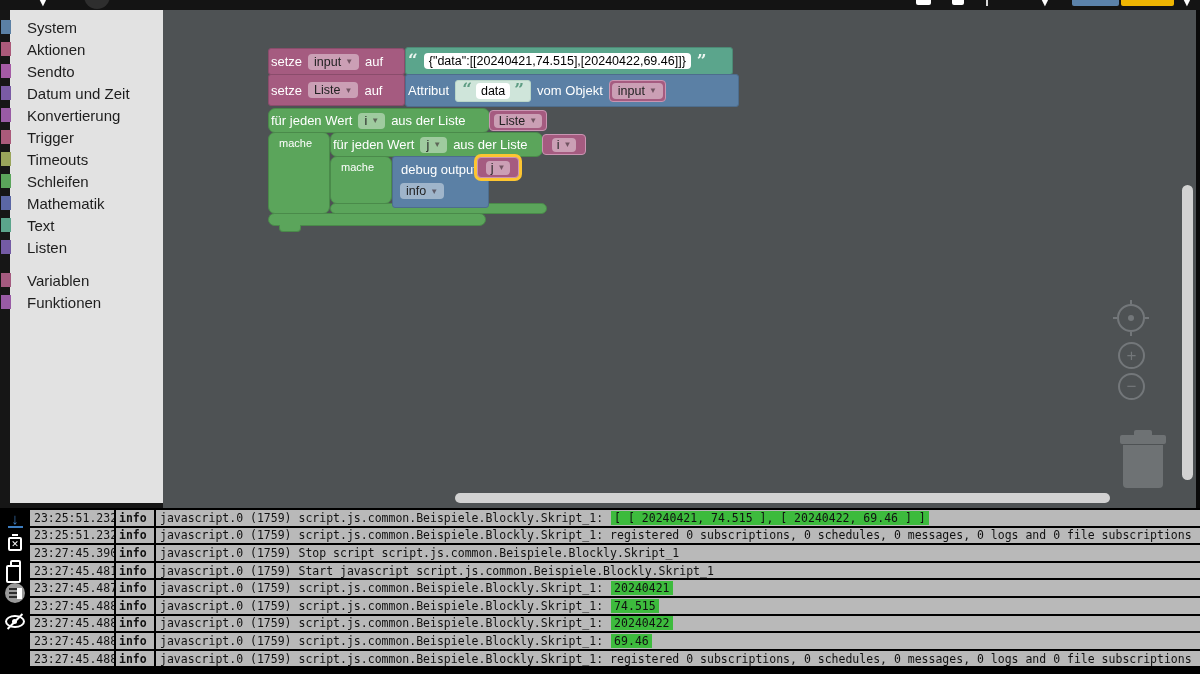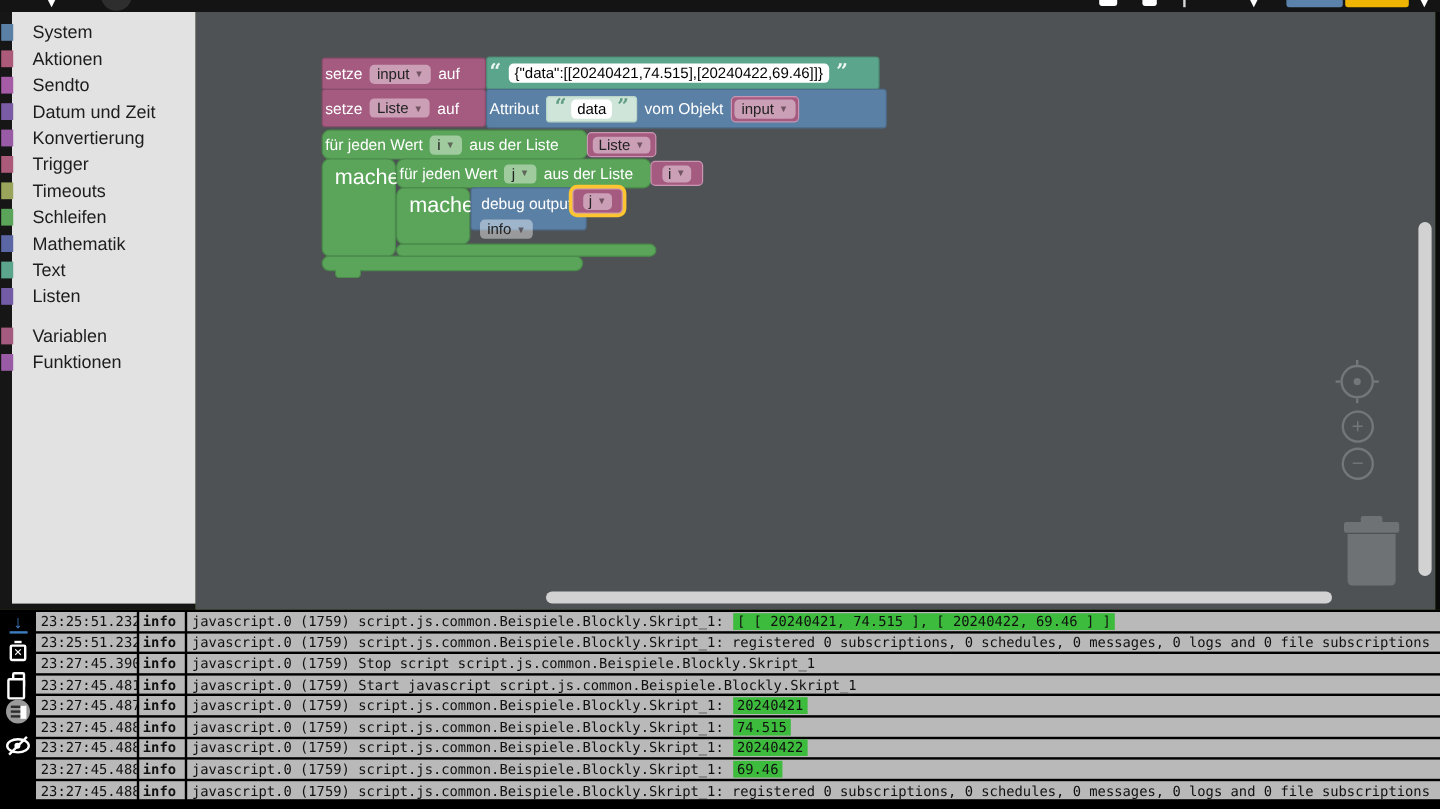--- a/index.html
+++ b/index.html
@@ -12,21 +12,21 @@
   .tb-circle { position:absolute; top:-17px; left:84px; width:26px; height:26px;
                border-radius:50%; background:#2e2e2e; }
   .tb-sq { position:absolute; top:-8px; width:15px; height:13px; background:#fff; border-radius:2px; }
   .tb-line { position:absolute; top:-6px; left:986px; width:2px; height:12px; background:#d9d9d9; }
   .tb-btn-blue { position:absolute; top:-5px; left:1072px; width:47px; height:11px;
                  background:#5b82aa; border-radius:2px; }
   .tb-btn-yellow { position:absolute; top:-5px; left:1121px; width:53px; height:11px;
                    background:#efb502; border-radius:2px; }
 
   
-  .main { display:flex; height:498px; background:#4d7c0f; border-right:4px solid #0a0a0a; }
+  .main { display:flex; height:498px; background:#f0abfc; border-right:4px solid #0a0a0a; }
 
   
   .toolbox { position:relative; width:163px; height:100%; background:#161616; flex:none; }
   .toolbox-panel { position:absolute; left:10px; top:0; width:153px; height:493px; background:#e2e2e2; }
   .toolbox-list { position:absolute; left:0; top:6px; width:163px; }
   .cat { position:relative; display:flex; align-items:center; height:22px; cursor:pointer; }
   .cat.gap { margin-top:11px; }
   .cat-sq { position:absolute; left:1px; width:10px; height:14px; }
   .cat-label { margin-left:27px; font-size:15px; color:#1d1d1d; }
 
@@ -49,21 +49,21 @@
   .q { font-family:"DejaVu Serif", serif; font-weight:bold; font-size:17px; line-height:9px; height:11px; }
   .q-light { color:#ecf6f1; } .q-mid { color:#5e9c83; }
   .shadow-str { display:inline-flex; align-items:center; gap:4px; background:#cfe5da;
                 border:1px solid #b9d6c8; border-radius:3px; padding:2px 6px; }
   .varblk { position:absolute; display:flex; align-items:center; justify-content:center;
             background:#a55b80; border:1px solid #c995b2; border-radius:4px; padding:1px 2px; }
   .varblk .fld { padding:0 5px; }
   .varblk-inline { position:relative; display:inline-flex; align-items:center;
             background:#a55b80; border:1px solid #c995b2; border-radius:4px; padding:2px 2px; }
   .selected { box-shadow:0 0 0 3px #fdc531; }
-  .mache { position:absolute; color:#fff; font-size:18px; }
+  .mache { position:absolute; color:#fff; font-size:11px; }
   .btab { position:absolute; background:#5ba55b; border:1px solid #4a8a4a; border-top:none;
           border-radius:0 0 4px 4px; }
 
   
   .ctl { position:absolute; border:2px solid #73777a; border-radius:50%; }
   .ctl-center { left:954px; top:294px; width:28px; height:28px; }
   .ctl-center::after { content:''; position:absolute; left:9px; top:9px; width:6px; height:6px;
                        border-radius:50%; background:#73777a; }
   .tick { position:absolute; background:#73777a; }
   .ctl-zoom { left:955px; top:332px; width:27px; height:27px; color:#73777a; font-size:17px;
@@ -269,21 +269,21 @@
     <div class="varblk" style="left:379px;top:124px;width:44px;height:21px">
       <span class="fld">
           <span>i</span>
           <span class="ca">▼</span>
         </span>
     </div>
     <div class="grn" style="left:167px;top:146px;width:62px;height:48px"></div>
     <span class="mache" style="left:178px;top:151px">mache</span>
     <div class="grn" style="left:167px;top:193px;width:217px;height:11px"></div>
 
-    <div class="blu" style="left:229px;top:146px;width:97px;height:36px">
+    <div class="blu" style="left:229px;top:146px;width:97px;height:52px">
       <span style="position:absolute;left:8px;top:5px;color:#fff;font-size:13px">debug output</span>
       <span class="fld" style="position:absolute;left:7px;top:26px">
           <span>info</span>
           <span class="ca">▼</span>
         </span>
     </div>
     <div class="varblk selected" style="left:314px;top:147px;width:42px;height:21px">
       <span class="fld">
           <span>j</span>
           <span class="ca">▼</span>

